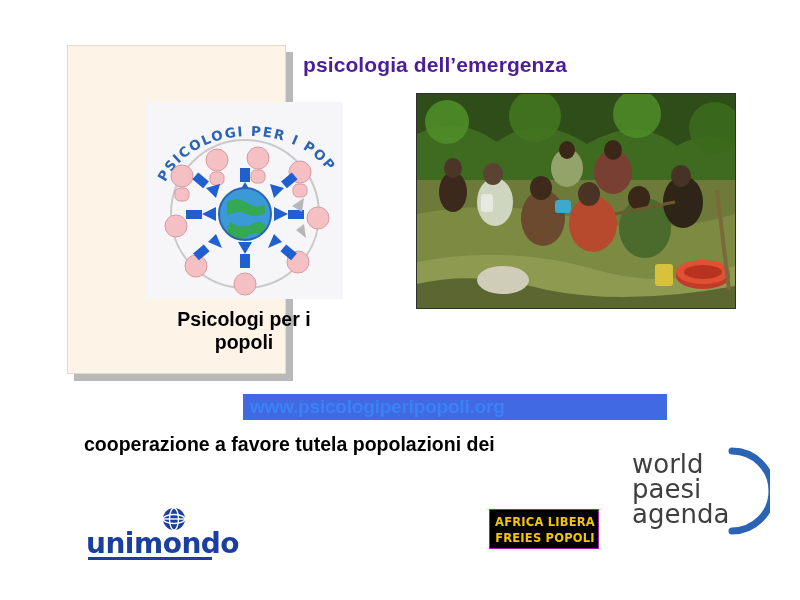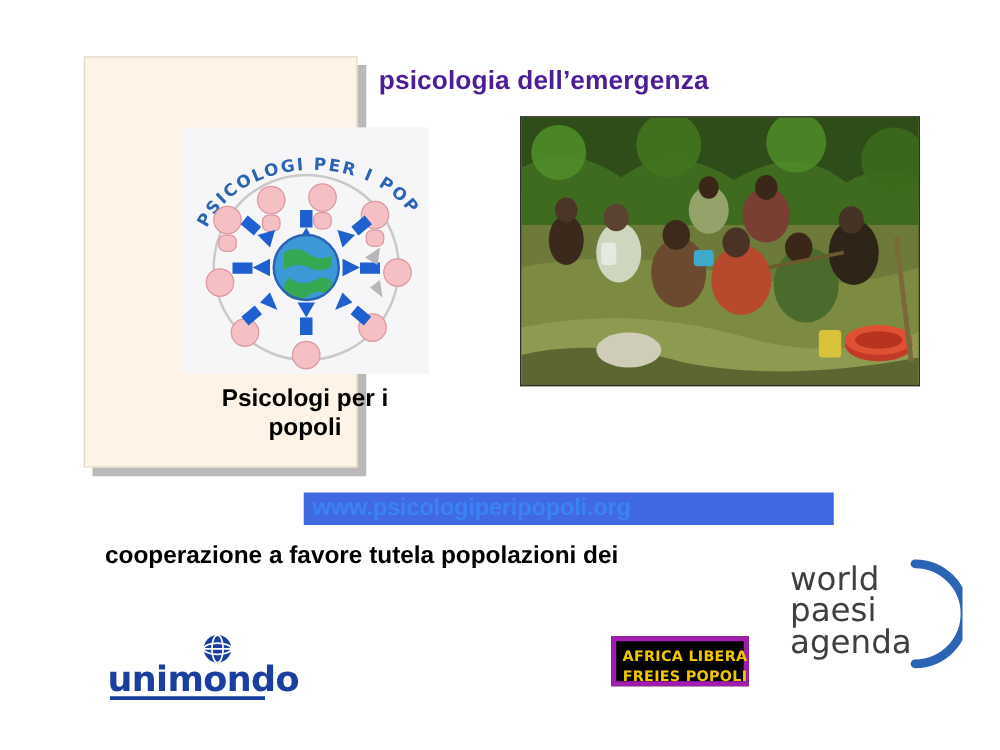--- a/index.html
+++ b/index.html
@@ -154,21 +154,21 @@
   }
 
   
   .africa-box {
     position: absolute;
     left: 489px;
     top: 509px;
     width: 110px;
     height: 40px;
     background: #000000;
-    border: 4px solid #a21caf;
+    border: 1px solid #a21caf;
     box-sizing: border-box;
   }
   .africa-line {
     position: absolute;
     left: 0;
     width: 110px;
     text-align: center;
     font-size: 11.5px;
     font-weight: bold;
     color: #f2c600;

